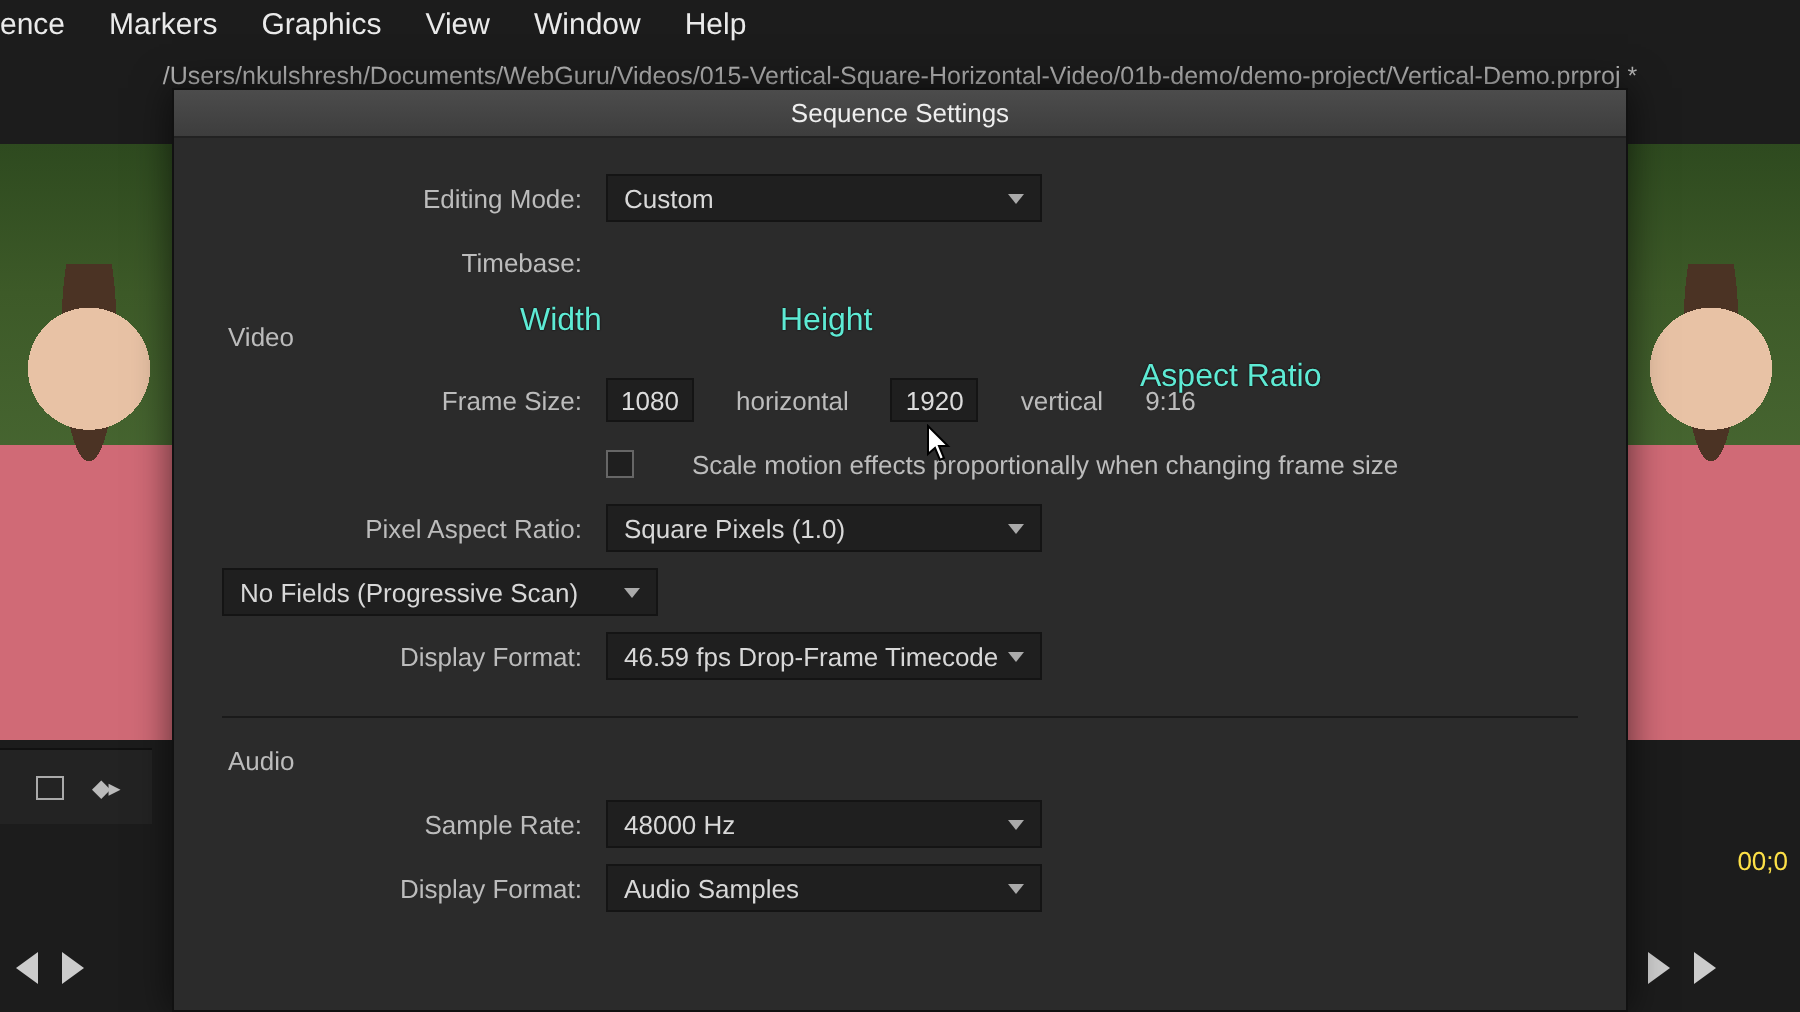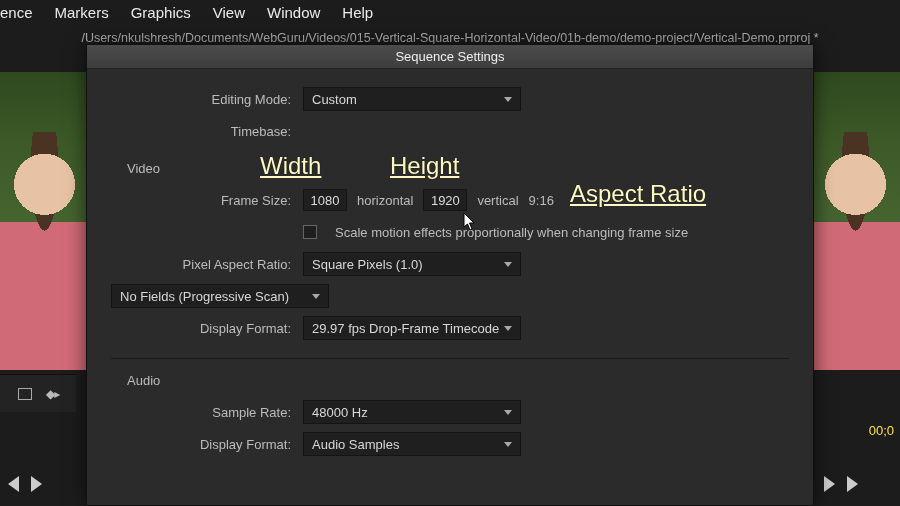--- a/index.html
+++ b/index.html
@@ -57,31 +57,30 @@
     height:24px; padding:0 8px; width:250px; color:#d8d8d8;
   }
   .select.wide { width:218px; }
   .select.disabled { color:#6a6a6a; }
   .chev { width:0;height:0;border-left:4px solid transparent;border-right:4px solid transparent;border-top:5px solid #aaa; }
   .numbox {
     background:#1f1f1f; border:1px solid #141414;
     height:22px; padding:0 6px; color:#dcdcdc; min-width:44px;
     text-align:center; display:inline-flex; align-items:center; justify-content:center;
   }
-  .inline { display:flex; align-items:center; gap:10px; color:#bcbcbc; }
+  .inline { display:flex; align-items:center; gap:21px; color:#bcbcbc; }
   .checkbox {
     width:14px; height:14px; border:1px solid #666; background:#1f1f1f;
     display:inline-block; margin-right:8px;
   }
-  .section-title { color:#bcbcbc; margin:14px 0 8px 16px; }
+  .section-title { color:#bcbcbc; margin:14px 0 8px 3px; }
   .hr { border-top:1px solid #1a1a1a; margin:14px 0; }
   .redtxt {
-    position:absolute; color:#fef9c3; font-size:24px; font-family:Arial; z-index:20;
+    position:absolute; color:#5eead4; font-size:16px; font-family:Arial; z-index:20;
     text-shadow:0 0 1px #000;
-    text-decoration:underline;
   }
   .transport {
     position:absolute; bottom:14px; display:flex; gap:12px; align-items:center;
   }
   .transport.left { left:8px; }
   .transport.right { right:42px; }
   .tri-l { width:0;height:0;border-top:8px solid transparent;border-bottom:8px solid transparent;border-right:11px solid #ccc;}
   .tri-r { width:0;height:0;border-top:8px solid transparent;border-bottom:8px solid transparent;border-left:11px solid #ccc;}
   .tc { position:absolute; right:6px; bottom:68px; color:#fde047; font-size:13px; }
   .toolbar {
@@ -169,21 +168,21 @@
     <div class="row">
       <div class="select wide">
         <span>No Fields (Progressive Scan)</span>
         <span class="chev"></span>
       </div>
     </div>
 
     <div class="row">
       <div class="lbl">Display Format:</div>
       <div class="select wide">
-        <span>29.97 fps Drop-Frame Timecode</span>
+        <span>46.59 fps Drop-Frame Timecode</span>
         <span class="chev"></span>
       </div>
     </div>
 
     <div class="hr"></div>
     <div class="section-title" style="margin-top:0">Audio</div>
 
 
     <div class="row">
       <div class="lbl">Sample Rate:</div>

